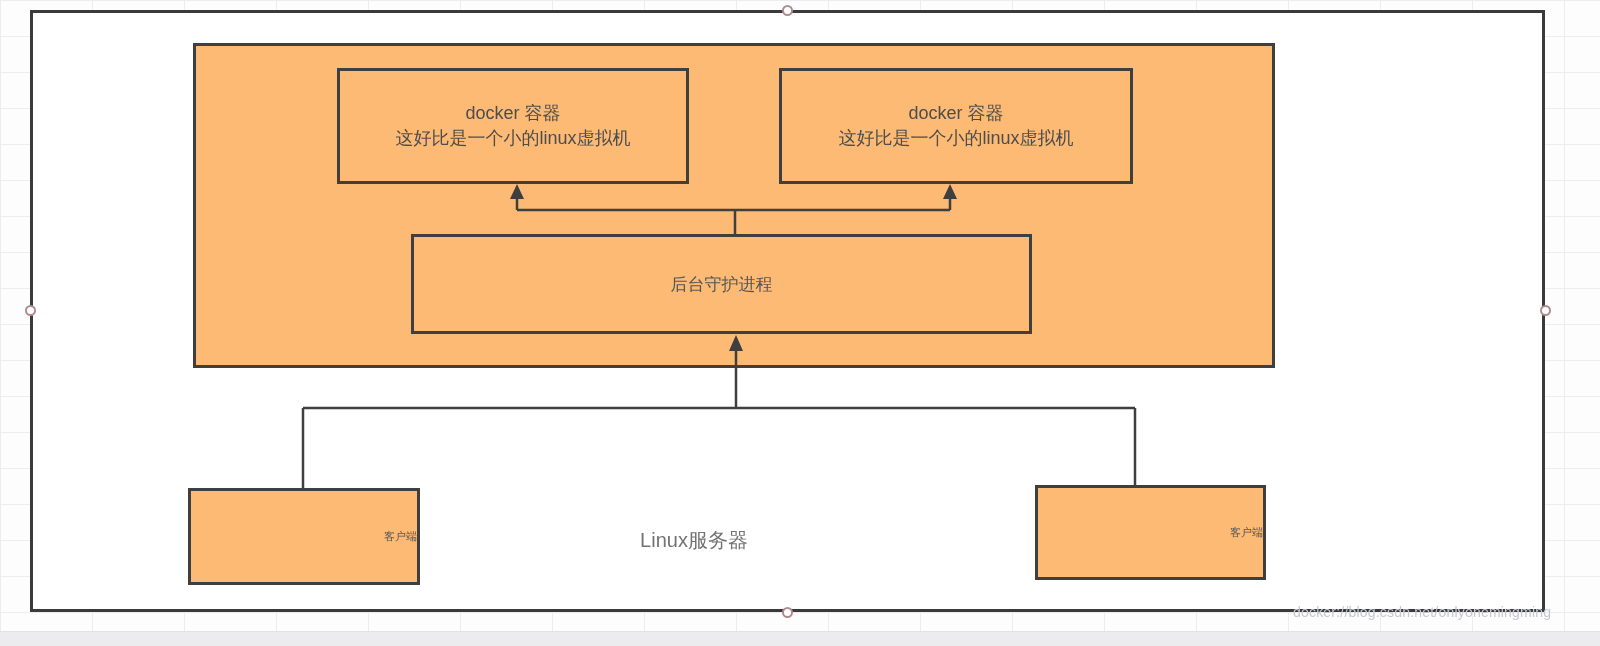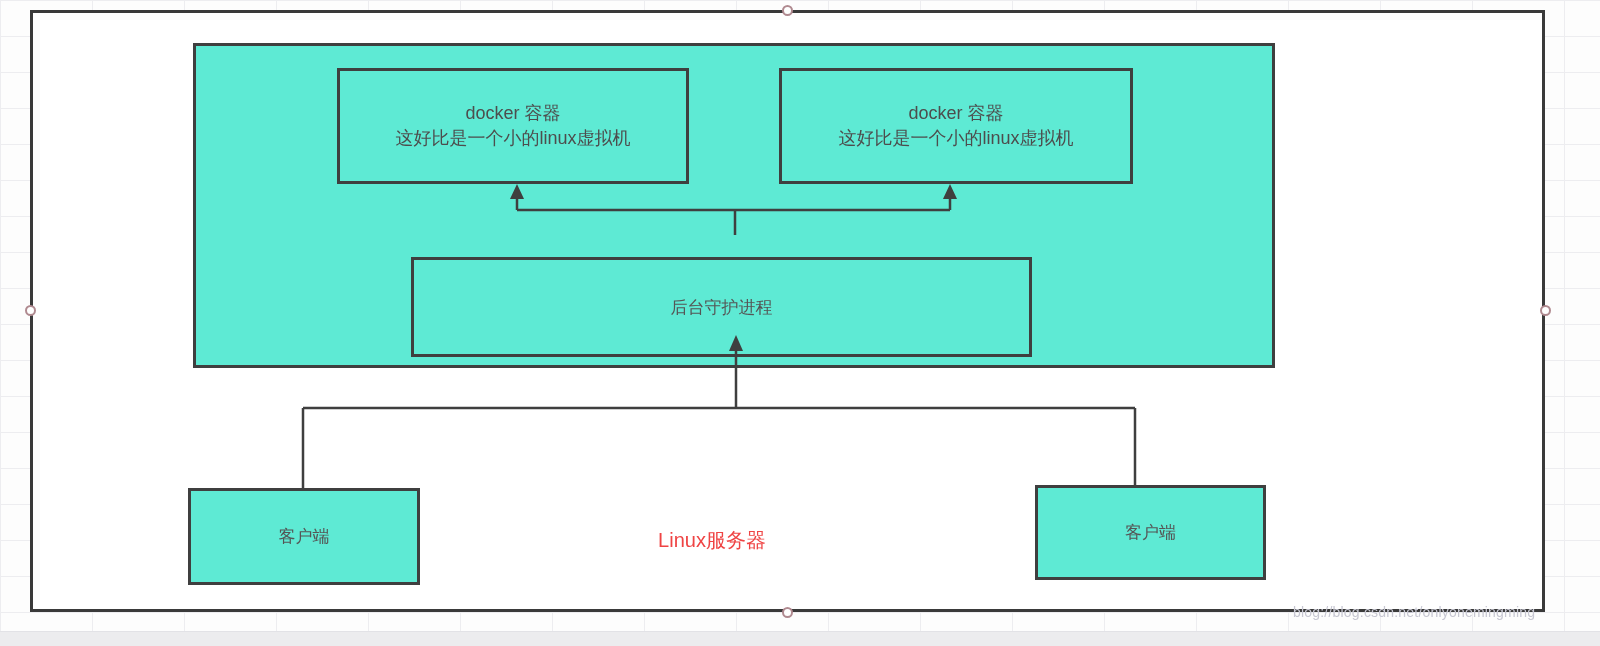--- a/index.html
+++ b/index.html
@@ -20,30 +20,30 @@
   .sheet-bottom-band{
     position:absolute;left:0;top:631px;width:1600px;height:15px;
     background:#ececee;border-top:1px solid #e2e2e6;
   }
   
   .image-frame{
     position:absolute;left:30px;top:10px;width:1515px;height:602px;
     box-sizing:border-box;border:3px solid #3a3a3a;background:#fff;
   }
   .box{
-    position:absolute;box-sizing:border-box;border:3px solid #3f3f3f;background:#5eead4;
+    position:absolute;box-sizing:border-box;border:3px solid #3f3f3f;background:#fdba74;
     display:flex;align-items:center;justify-content:center;text-align:center;
   }
   .docker-box{width:352px;height:116px;font-size:18px;line-height:1.4;color:#4d4d4d;}
   .docker-box .title{font-size:18px;}
-  .daemon-box{left:411px;top:234px;width:621px;height:100px;font-size:17px;color:#555;margin-top:23px;}
-  .client-box{width:232px;height:97px;font-size:17px;color:#555;}
+  .daemon-box{left:411px;top:234px;width:621px;height:100px;font-size:17px;color:#555;}
+  .client-box{width:232px;height:97px;font-size:11px;color:#555;justify-content:flex-end;}
   .server-label{
-    position:absolute;left:597px;top:527px;width:230px;text-align:center;
-    font-size:20px;color:#ef4444;
+    position:absolute;left:579px;top:527px;width:230px;text-align:center;
+    font-size:20px;color:#737373;
   }
   svg.connectors{position:absolute;left:0;top:0;pointer-events:none;}
   
   .handle{
     position:absolute;width:11px;height:11px;border-radius:50%;
     background:#fff;border:2px solid #b08a90;box-sizing:border-box;z-index:30;
   }
   .watermark{
     position:absolute;left:1293px;top:604px;width:300px;
     font-size:14px;color:#c7c7d2;letter-spacing:0.2px;z-index:40;white-space:nowrap;
@@ -104,13 +104,13 @@
     <polygon points="950,184 943,199 957,199"></polygon>
     <polygon points="736,335 729,351 743,351"></polygon>
   </g>
 </svg>
 
 <div class="handle" style="left:782px;top:5px;"></div>
 <div class="handle" style="left:25px;top:305px;"></div>
 <div class="handle" style="left:1540px;top:305px;"></div>
 <div class="handle" style="left:782px;top:607px;"></div>
 
-<div class="watermark">blog://blog.csdn.net/onlyonemingming</div>
+<div class="watermark">docker://blog.csdn.net/onlyonemingming</div>
 
 </body></html>

